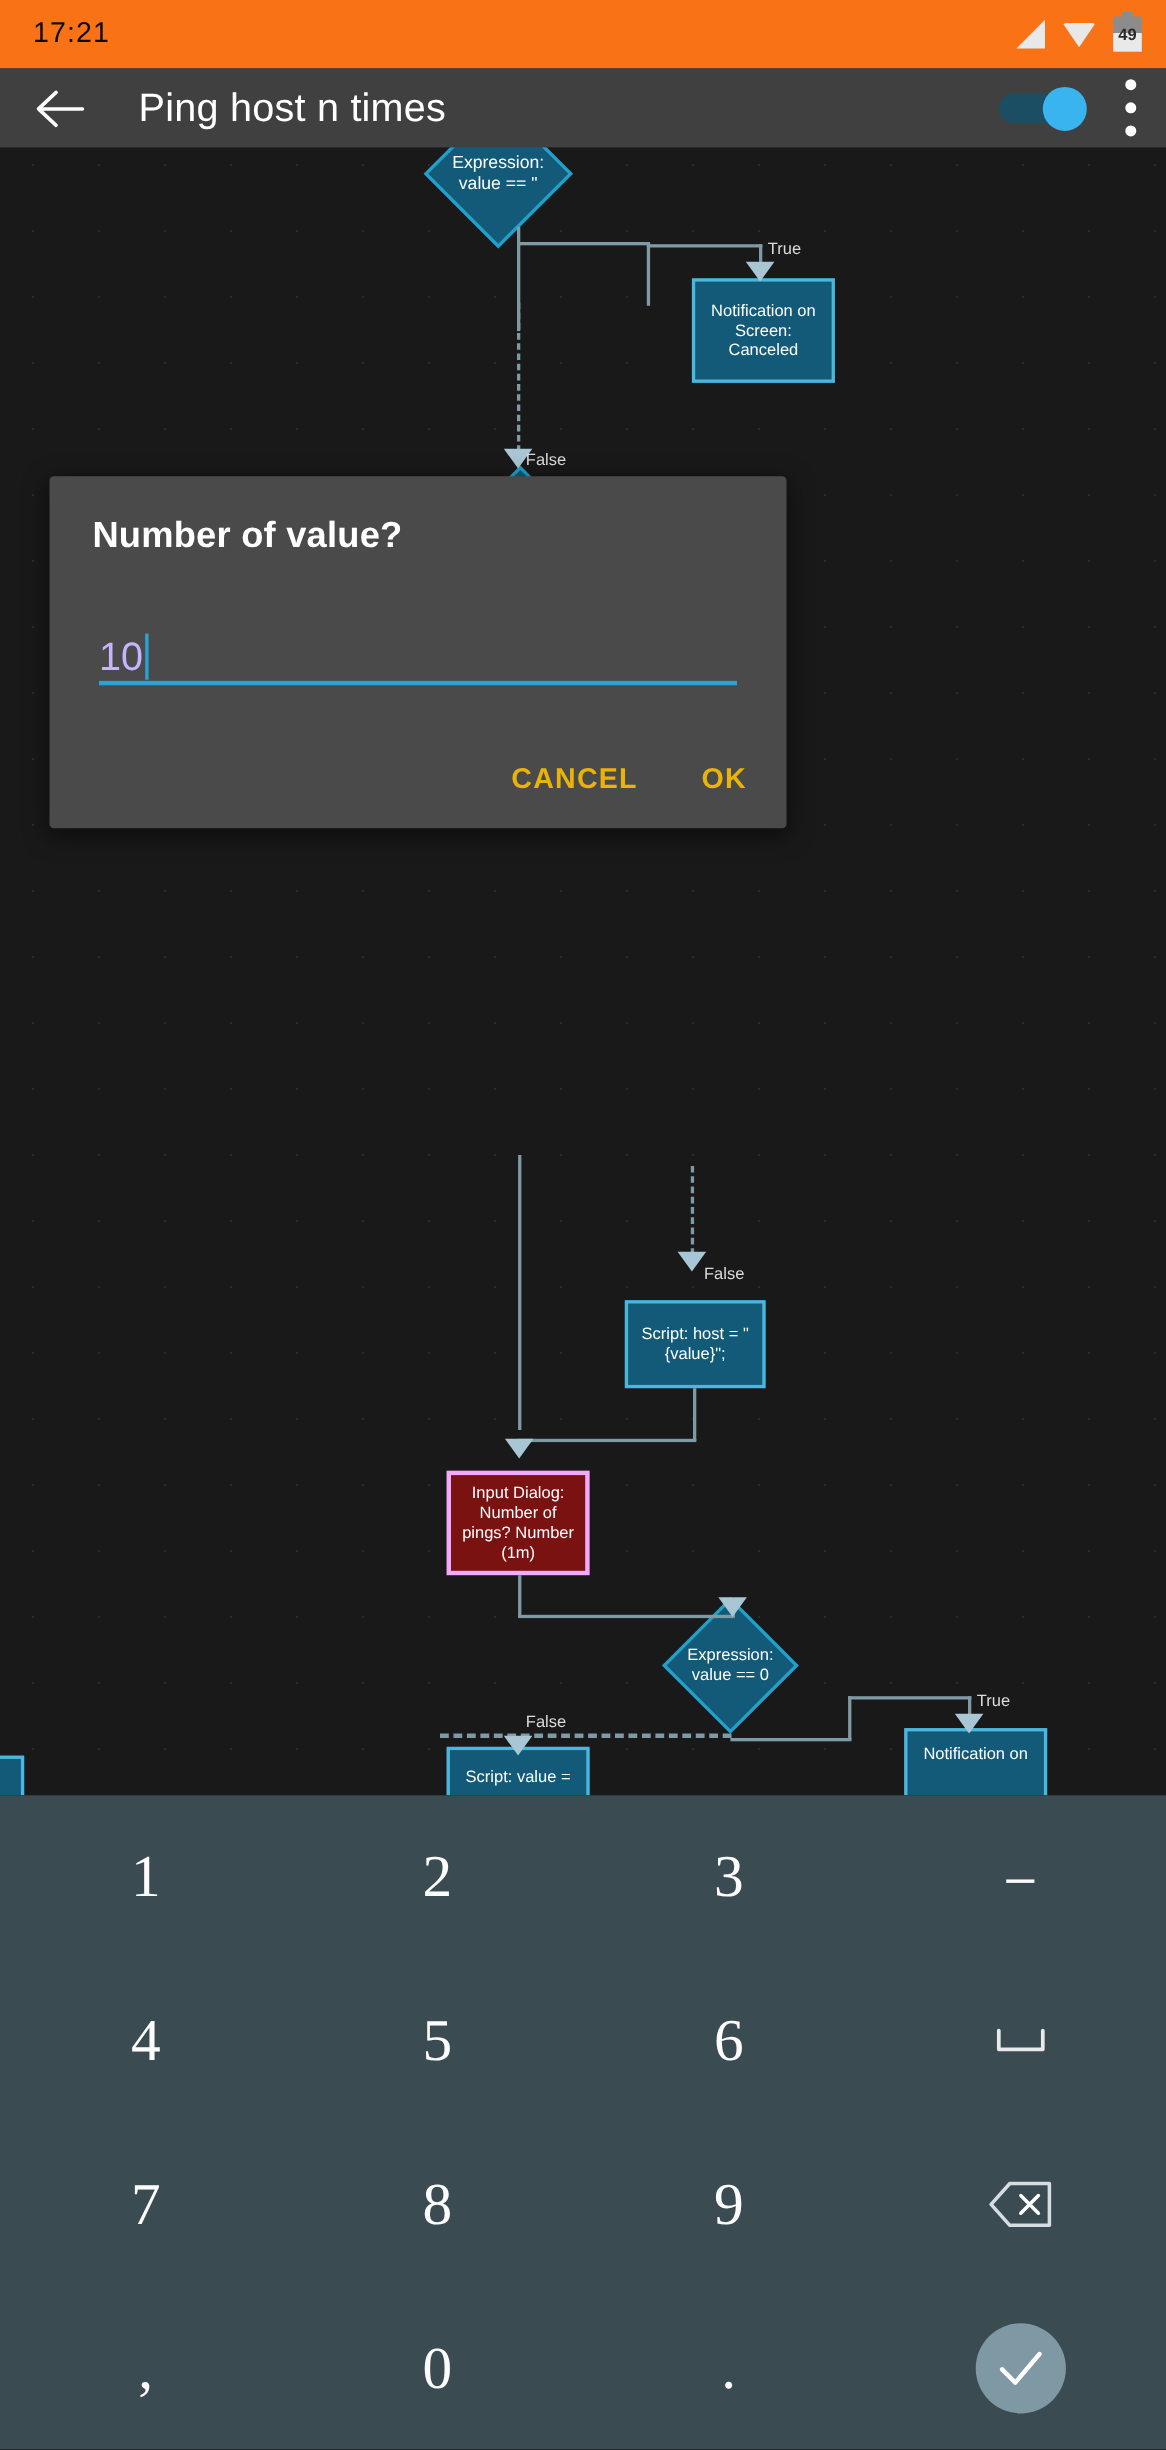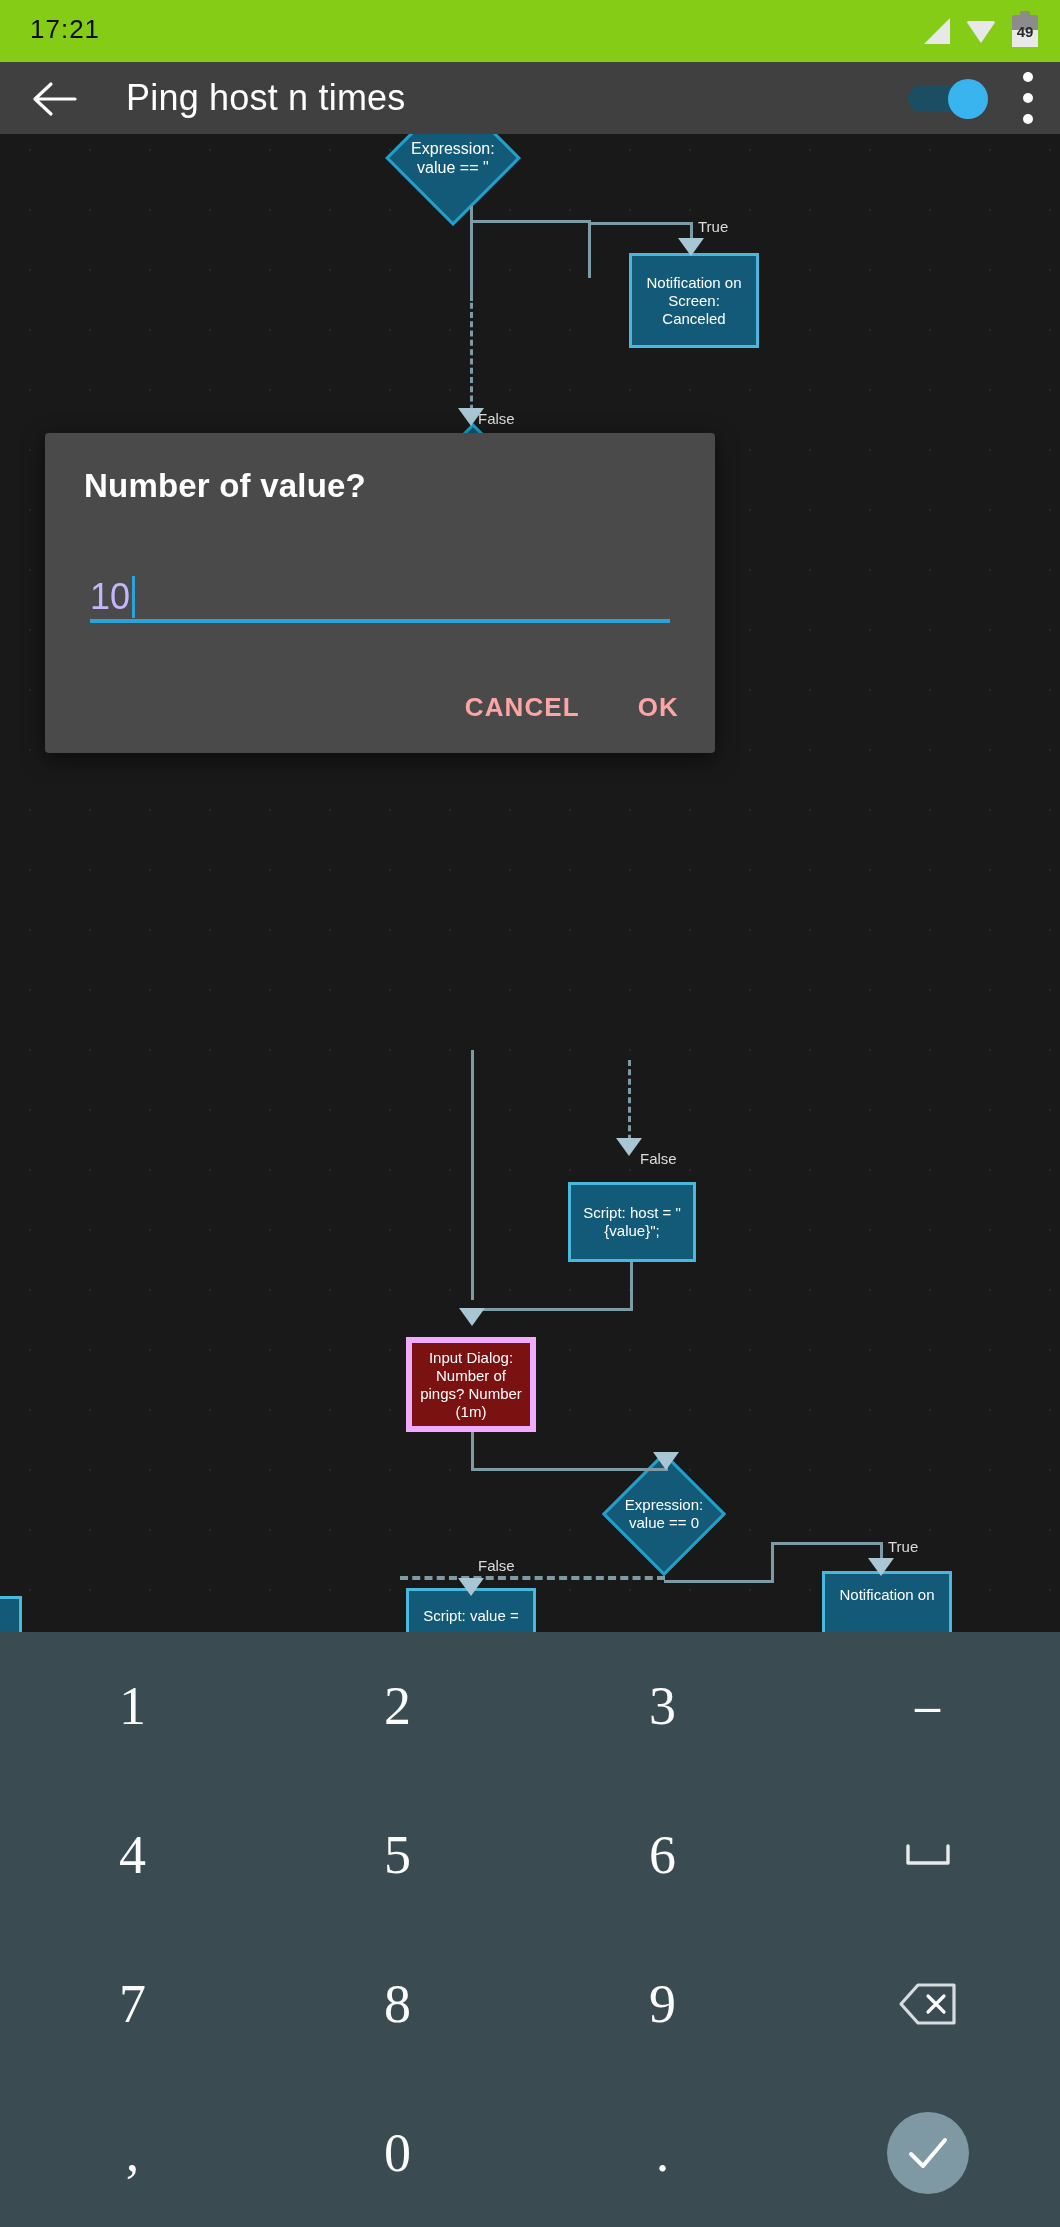--- a/index.html
+++ b/index.html
@@ -7,21 +7,21 @@
     width:1060px; height:2227px;
     background:#000;
     font-family:"Liberation Sans", sans-serif;
     overflow:hidden;
   }
   .screen { position:relative; width:1060px; height:2227px; background:#000; }
 
   
   .status-bar {
     position:absolute; top:0; left:0; width:1060px; height:62px;
-    background:#84cc16; z-index:60;
+    background:#f97316; z-index:60;
     display:flex; align-items:center; justify-content:flex-end;
     padding-right:22px; gap:16px;
   }
   .sb-clock {
     position:absolute; left:30px; top:14px;
     color:#0d0d0d; font-size:26px; letter-spacing:1px;
   }
   .sig-icon { width:30px; height:30px; position:relative; }
   .sig-icon::after{
     content:""; position:absolute; right:0; bottom:2px;
@@ -95,21 +95,21 @@
     opacity:.55;
   }
   .node {
     position:absolute;
     display:flex; align-items:center; justify-content:center;
     text-align:center; color:#fff; line-height:1.2;
   }
   .node-box {
     background:#125a77; border:3px solid #4ab8dd;
   }
-  .node-box.red { background:#7b1212; border:6px solid #f0abfc; }
+  .node-box.red { background:#7b1212; border:4px solid #f0abfc; }
   .node-diamond {
     background:#125a77; border:3px solid #22a0c9;
     transform:rotate(45deg);
   }
   .node-diamond > span {
     transform:rotate(-45deg); display:block; width:160%;
   }
   .edge-label{
     position:absolute; color:#dcdcdc; font-size:15px; z-index:14;
   }
@@ -144,21 +144,21 @@
   .dlg-input-row { display:flex; align-items:flex-end; height:52px; }
   .dlg-value { color:#c4b5fd; font-size:36px; line-height:1; }
   .caret { width:3px; height:42px; background:#2aa3d8; margin-left:2px;
            margin-bottom:-3px; }
   .dlg-underline { height:4px; background:#2aa3d8; width:580px; margin-top:4px; }
   .dlg-actions {
     position:absolute; right:30px; bottom:22px;
     display:flex; align-items:center; gap:46px;
   }
   .dlg-btn {
-    color:#fca5a5; font-size:26px; font-weight:bold;
+    color:#eab308; font-size:26px; font-weight:bold;
     letter-spacing:1.1px; background:none; border:none; cursor:pointer;
     font-family:"Liberation Sans", sans-serif;
     padding:8px 6px;
   }
 
   
   .keyboard {
     position:absolute; left:0; top:1632px; width:1060px; height:595px;
     background:#3b4b52; z-index:70;
     display:grid; grid-template-columns:repeat(4,1fr);

